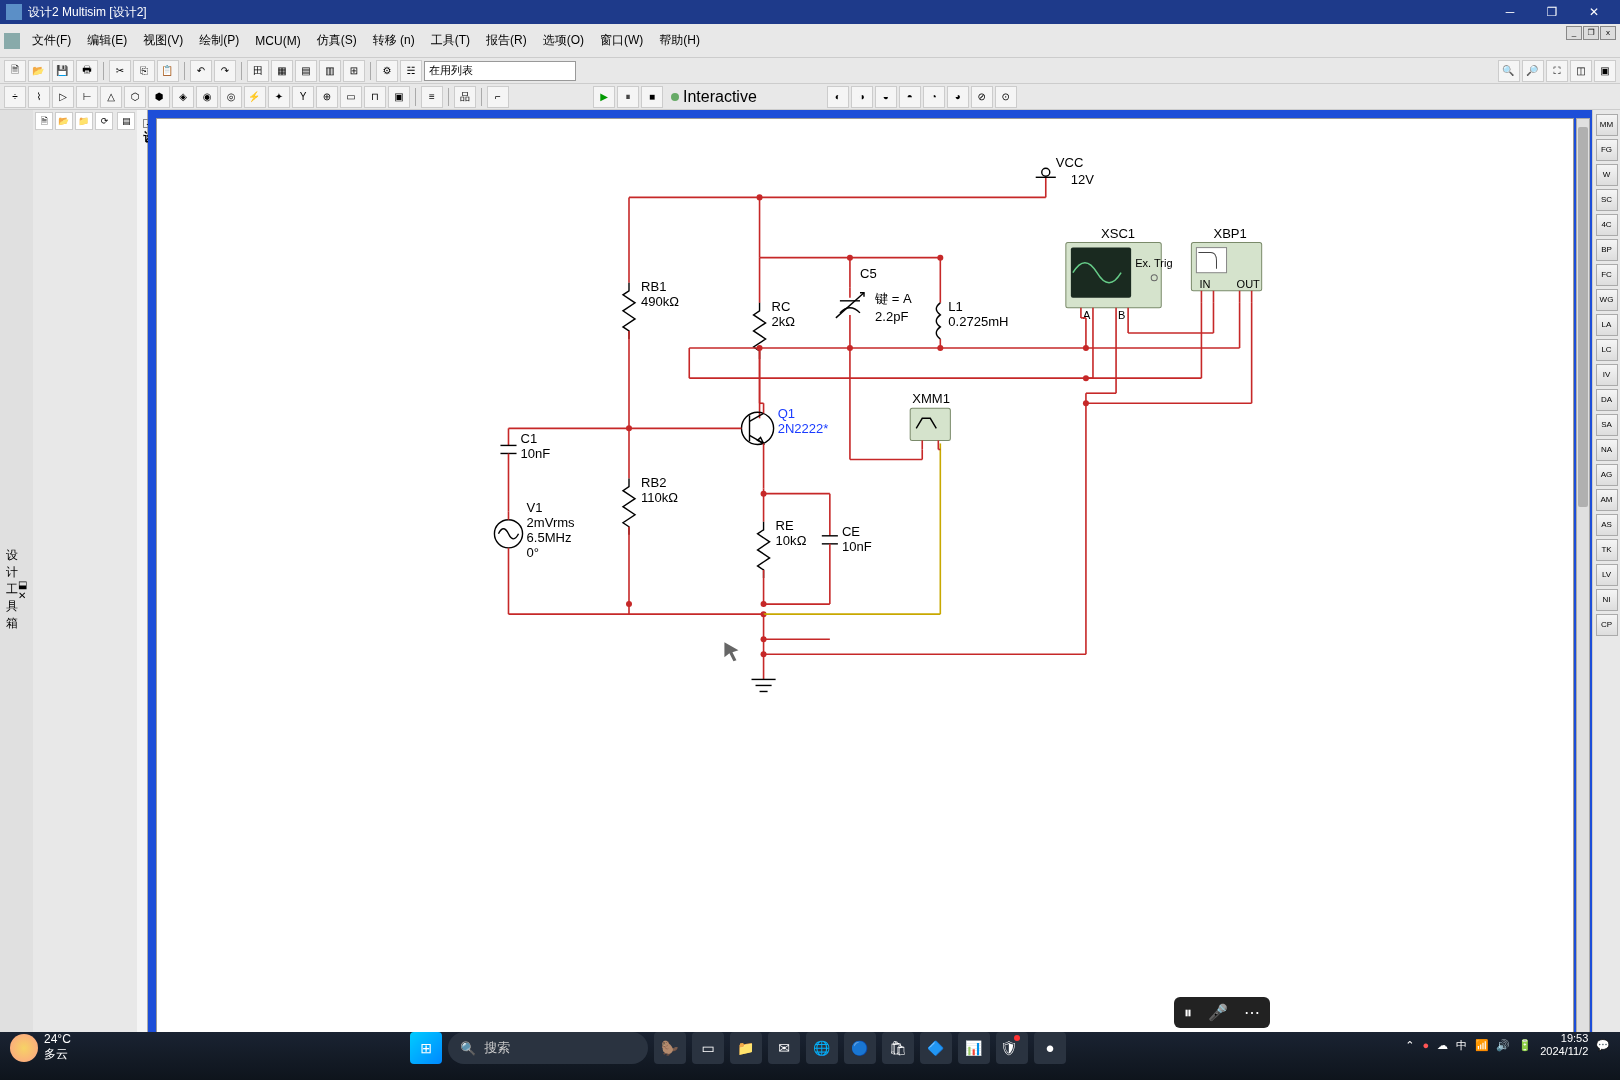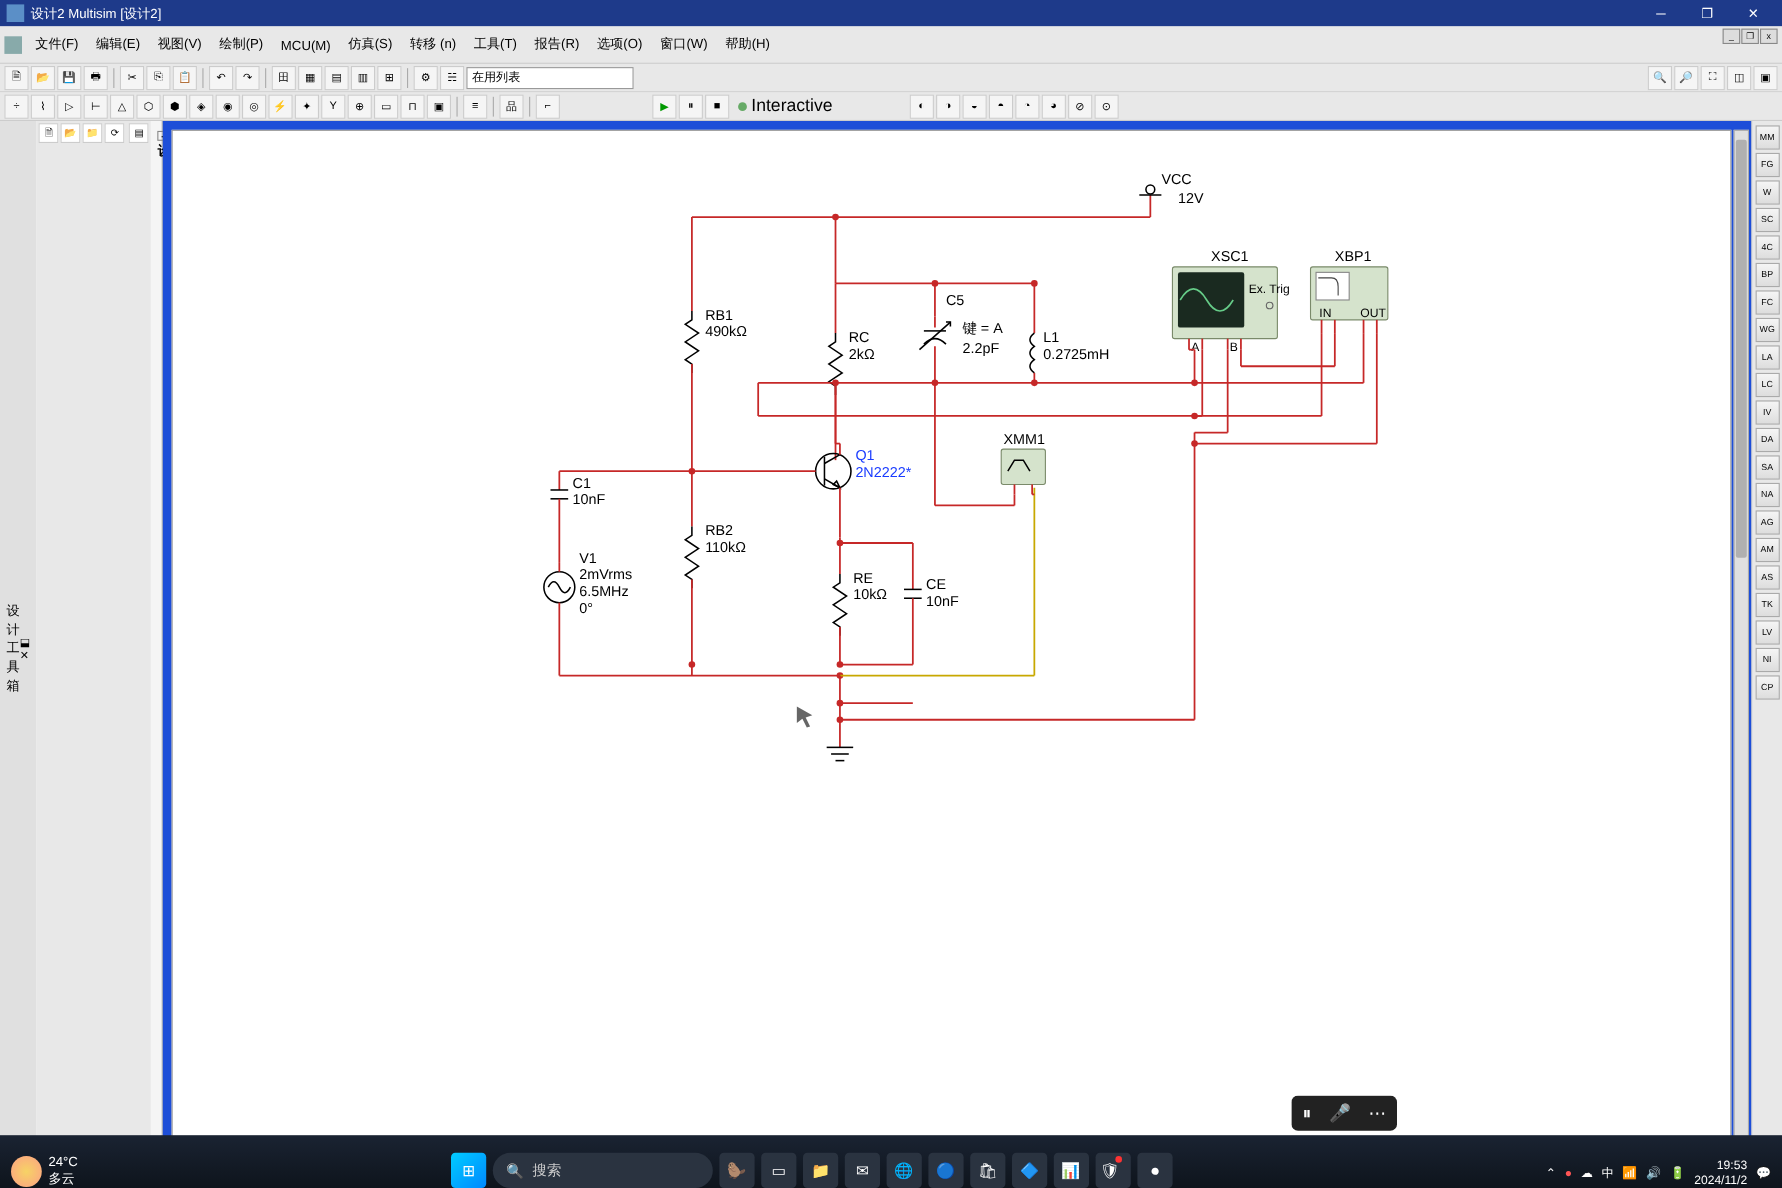--- a/index.html
+++ b/index.html
@@ -73,21 +73,21 @@
 
 
 .bottomtabs { position: absolute; left: 0; bottom: 0; right: 0; height: 22px; display: flex; align-items: center; background: #e0e0e0; border-top: 1px solid #aaa; font-size: 12px; }
 .btab { padding: 2px 14px; background: #fff; border: 1px solid #aaa; border-bottom: none; margin-left: 6px; cursor: pointer; }
 .btab .tabicon { display: inline-block; width: 12px; height: 12px; background: #8aa; vertical-align: middle; margin-right: 3px; }
 
 
 .statusbar { height: 20px; background: #e8e8e8; border-top: 1px solid #ccc; padding: 2px 8px; font-size: 12px; }
 
 
-.taskbar { position: fixed; left: 0; right: 0; bottom: 0; height: 48px; background: linear-gradient(#1a2332,#0e141c); display: flex; align-items: flex-end; color: #fff; padding: 0 10px; gap: 23px; }
+.taskbar { position: fixed; left: 0; right: 0; bottom: 0; height: 48px; background: linear-gradient(#1a2332,#0e141c); display: flex; align-items: flex-start; color: #fff; padding: 0 10px; gap: 23px; }
 .taskbar .weather { display: flex; align-items: center; gap: 6px; font-size: 12px; }
 .taskbar .weather .wicon { width: 28px; height: 28px; background: radial-gradient(#f6d365,#fda085); border-radius: 50%; }
 .taskbar .center { flex: 1; display: flex; align-items: center; justify-content: center; gap: 6px; }
 .tasksearch { background: #2a3340; border-radius: 18px; height: 32px; width: 200px; display: flex; align-items: center; padding: 0 12px; gap: 8px; color: #ccc; font-size: 13px; }
 .taskicon { width: 32px; height: 32px; border-radius: 4px; background: #2a3340; display: flex; align-items: center; justify-content: center; cursor: pointer; font-size: 14px; }
 .taskicon.reddot::after { content:""; width:6px;height:6px;background:#f33;border-radius:50%;position:relative;top:-10px;left:-4px;}
 .taskbar .tray { display: flex; align-items: center; gap: 8px; font-size: 11px; }
 .traytime { text-align: right; line-height: 1.2; }
 
 

